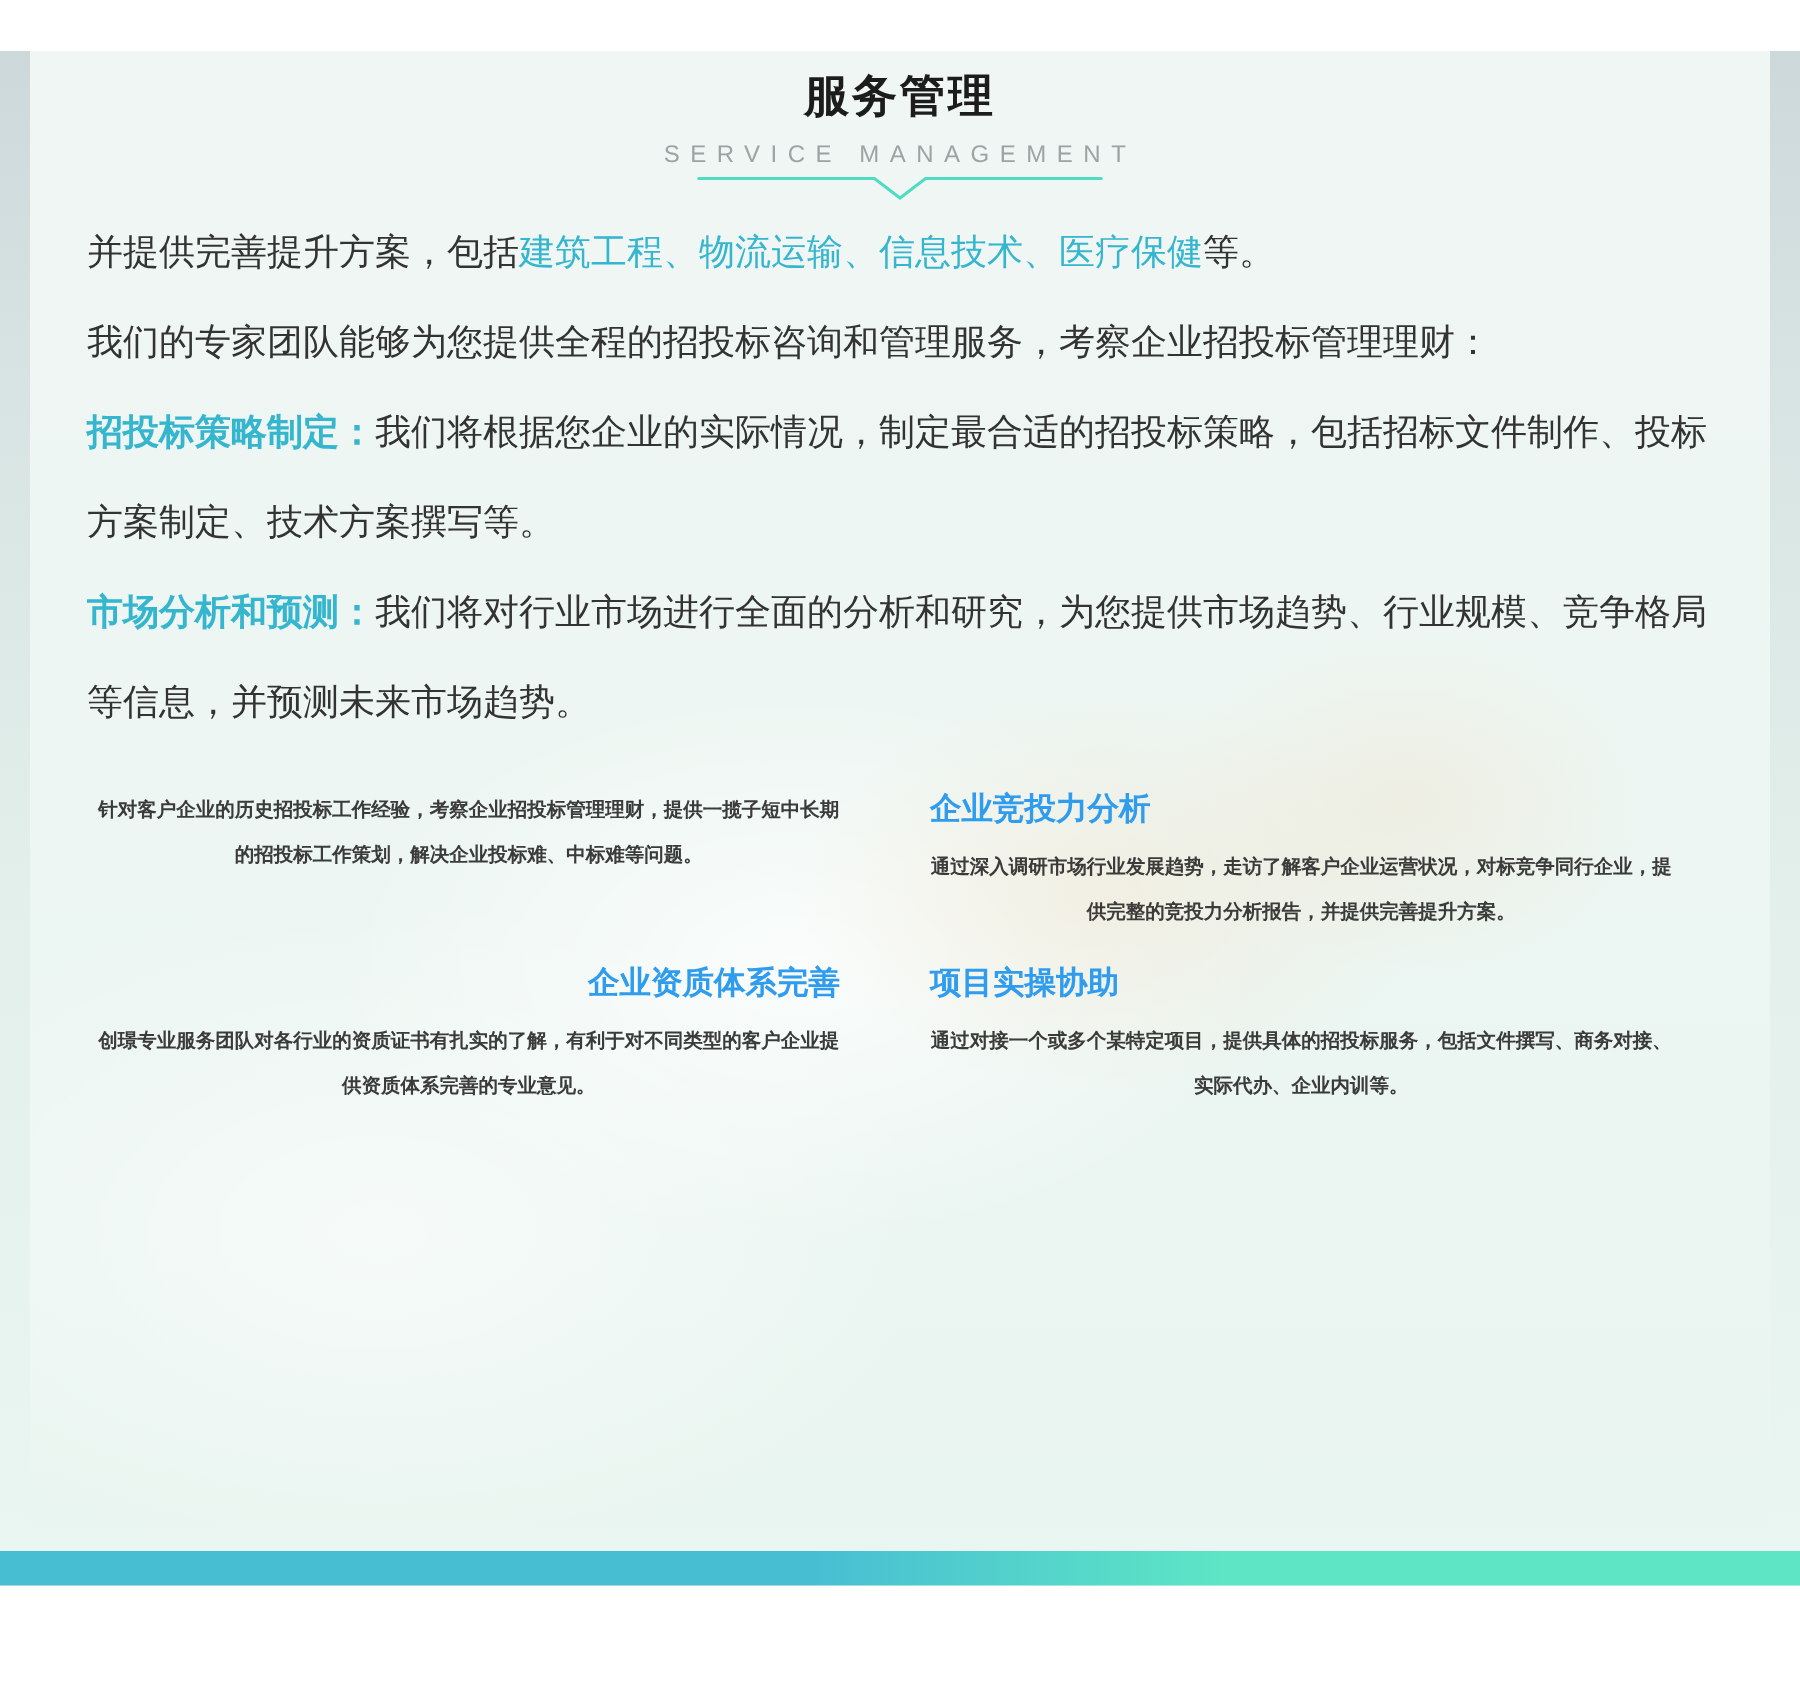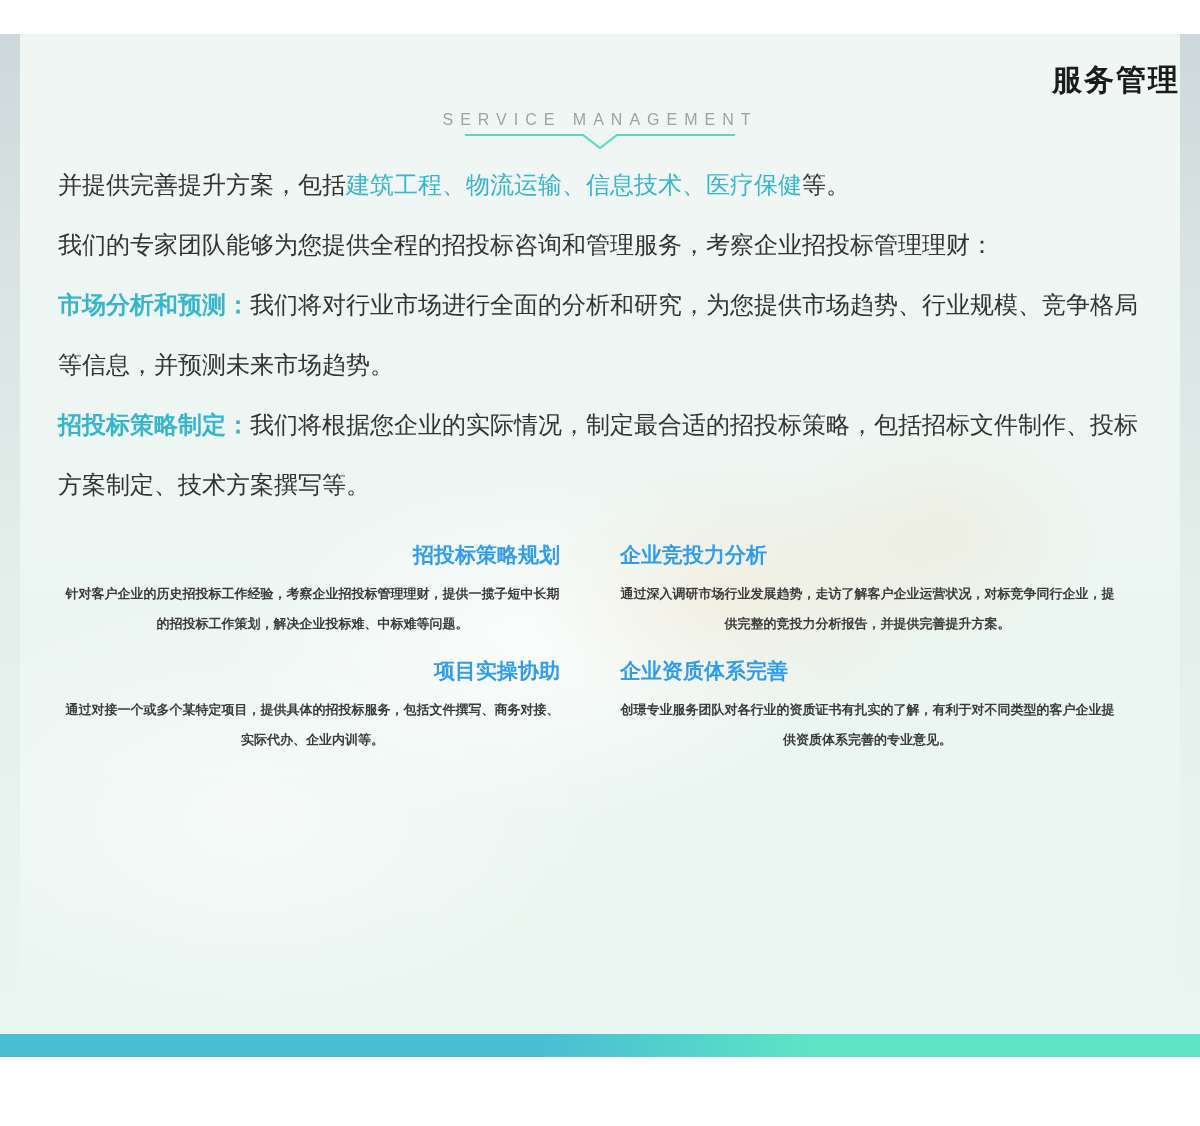--- a/index.html
+++ b/index.html
@@ -21,22 +21,22 @@
     height:984px;
     background:
       radial-gradient(300px 190px at 62% 57%, rgba(243,230,208,0.50), transparent 70%),
       radial-gradient(230px 160px at 79% 51%, rgba(240,226,202,0.40), transparent 70%),
       radial-gradient(430px 260px at 44% 62%, rgba(255,255,255,0.75), transparent 72%),
       radial-gradient(500px 300px at 20% 80%, rgba(255,255,255,0.55), transparent 75%),
       linear-gradient(180deg,#f0f6f4 0%,#edf6f2 45%,#e9f5f0 100%);
     overflow:hidden;
   }
   .page-title {
-    margin-top:26px;
-    text-align:right;
+    margin-top:10px;
+    text-align:center;
     font-size:30px; font-weight:bold; color:#1c1c1c;
     letter-spacing:2px;
   }
   .page-subtitle {
     margin-top:10px;
     text-align:center;
     font-size:16px; color:#9aa4a4;
     letter-spacing:7px;
     text-transform:uppercase;
   }
@@ -88,38 +88,37 @@
     <div class="page-subtitle">SERVICE MANAGEMENT</div>
 
     <svg class="divider" width="272" height="18" viewBox="0 0 272 18">
       <polyline points="1,2 119,2 136,15 153,2 271,2" fill="none" stroke="#4fdcc3" stroke-width="2"></polyline>
     </svg>
 
     <div class="intro-wrap">
       <p><span>并提供完善提升方案，包括</span><span class="hl">建筑工程、物流运输、信息技术、医疗保健</span><span>等。</span></p>
       <p>我们的专家团队能够为您提供全程的招投标咨询和管理服务，考察企业招投标管理理财：</p>
 
+      <p><span class="lead">招投标策略制定：</span><span>我们将根据您企业的实际情况，制定最合适的招投标策略，包括招标文件制作、投标方案制定、技术方案撰写等。</span></p>
       <p><span class="lead">市场分析和预测：</span><span>我们将对行业市场进行全面的分析和研究，为您提供市场趋势、行业规模、竞争格局等信息，并预测未来市场趋势。</span></p>
-      <p><span class="lead">招投标策略制定：</span><span>我们将根据您企业的实际情况，制定最合适的招投标策略，包括招标文件制作、投标方案制定、技术方案撰写等。</span></p>
     </div>
 
     <div class="features">
       <div class="feature">
-        <div class="feature-title">招投标策略规划</div>
         <div class="feature-text">针对客户企业的历史招投标工作经验，考察企业招投标管理理财，提供一揽子短中长期的招投标工作策划，解决企业投标难、中标难等问题。</div>
       </div>
       <div class="feature">
         <div class="feature-title">企业竞投力分析</div>
         <div class="feature-text">通过深入调研市场行业发展趋势，走访了解客户企业运营状况，对标竞争同行企业，提供完整的竞投力分析报告，并提供完善提升方案。</div>
       </div>
       <div class="feature">
+        <div class="feature-title">企业资质体系完善</div>
+        <div class="feature-text">创璟专业服务团队对各行业的资质证书有扎实的了解，有利于对不同类型的客户企业提供资质体系完善的专业意见。</div>
+      </div>
+      <div class="feature">
         <div class="feature-title">项目实操协助</div>
         <div class="feature-text">通过对接一个或多个某特定项目，提供具体的招投标服务，包括文件撰写、商务对接、实际代办、企业内训等。</div>
-      </div>
-      <div class="feature">
-        <div class="feature-title">企业资质体系完善</div>
-        <div class="feature-text">创璟专业服务团队对各行业的资质证书有扎实的了解，有利于对不同类型的客户企业提供资质体系完善的专业意见。</div>
       </div>
     </div>
 
   </div>
   <div class="bottom-bar"></div>
 </div>
 
 </body></html>

